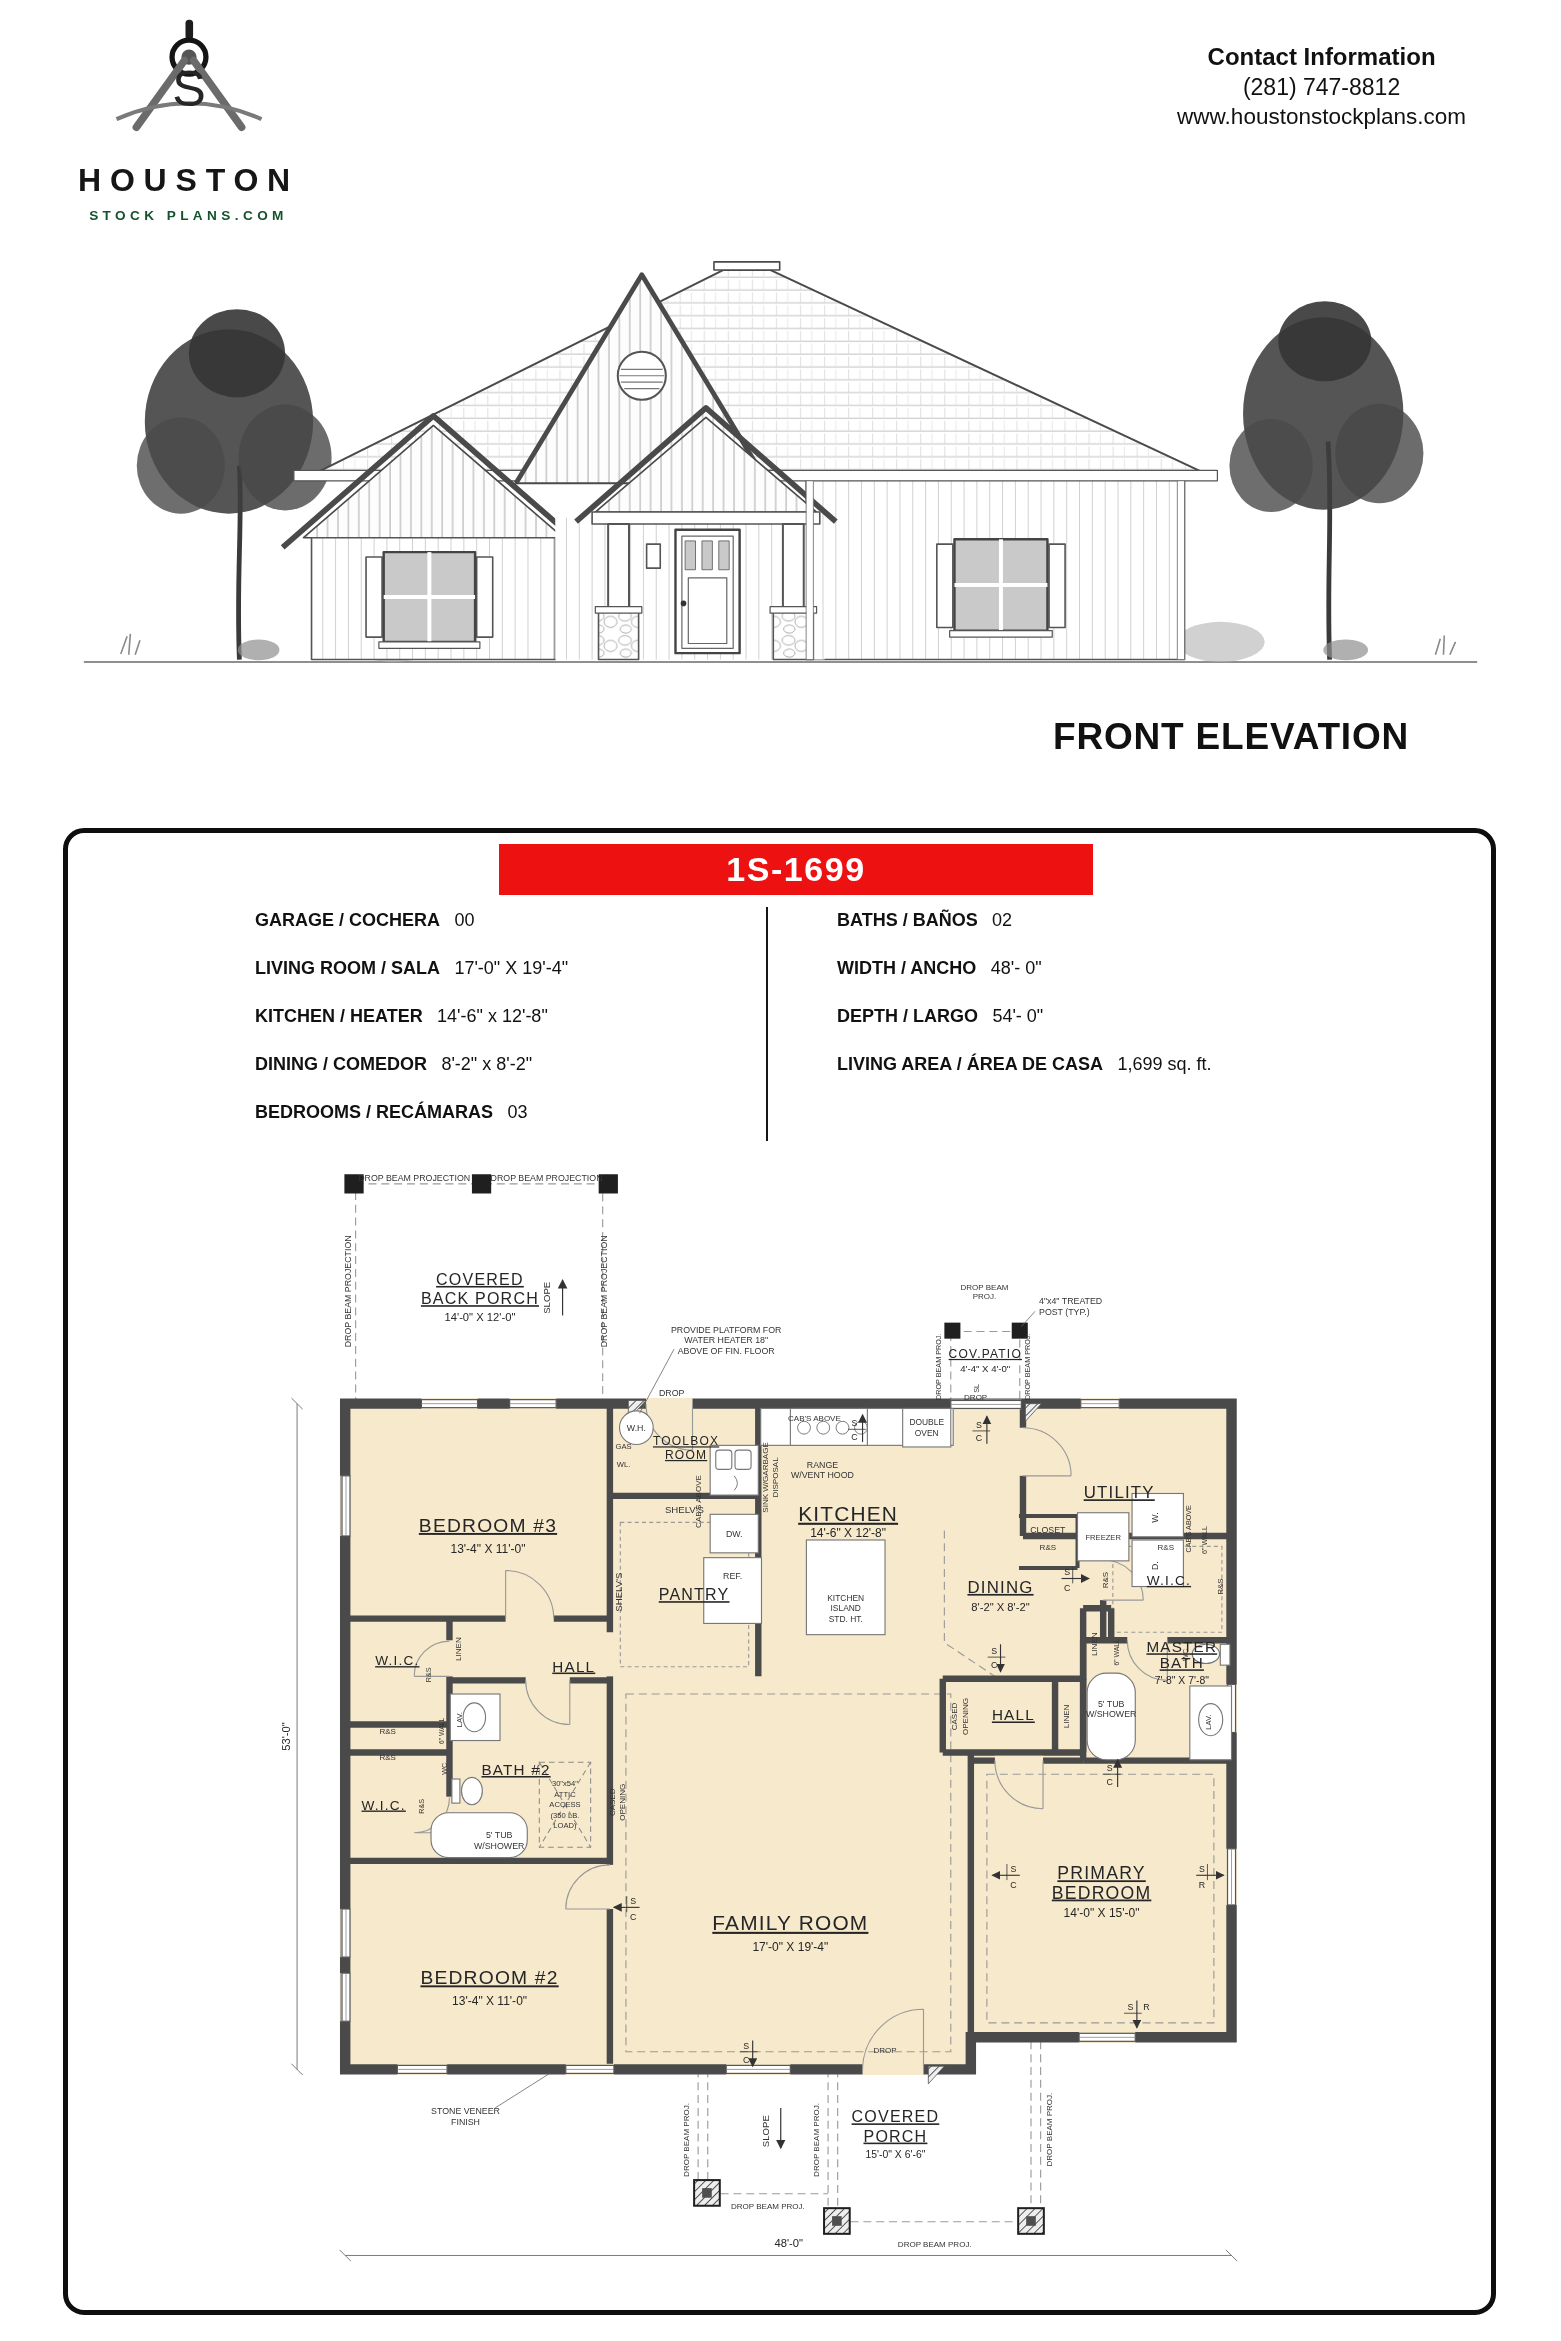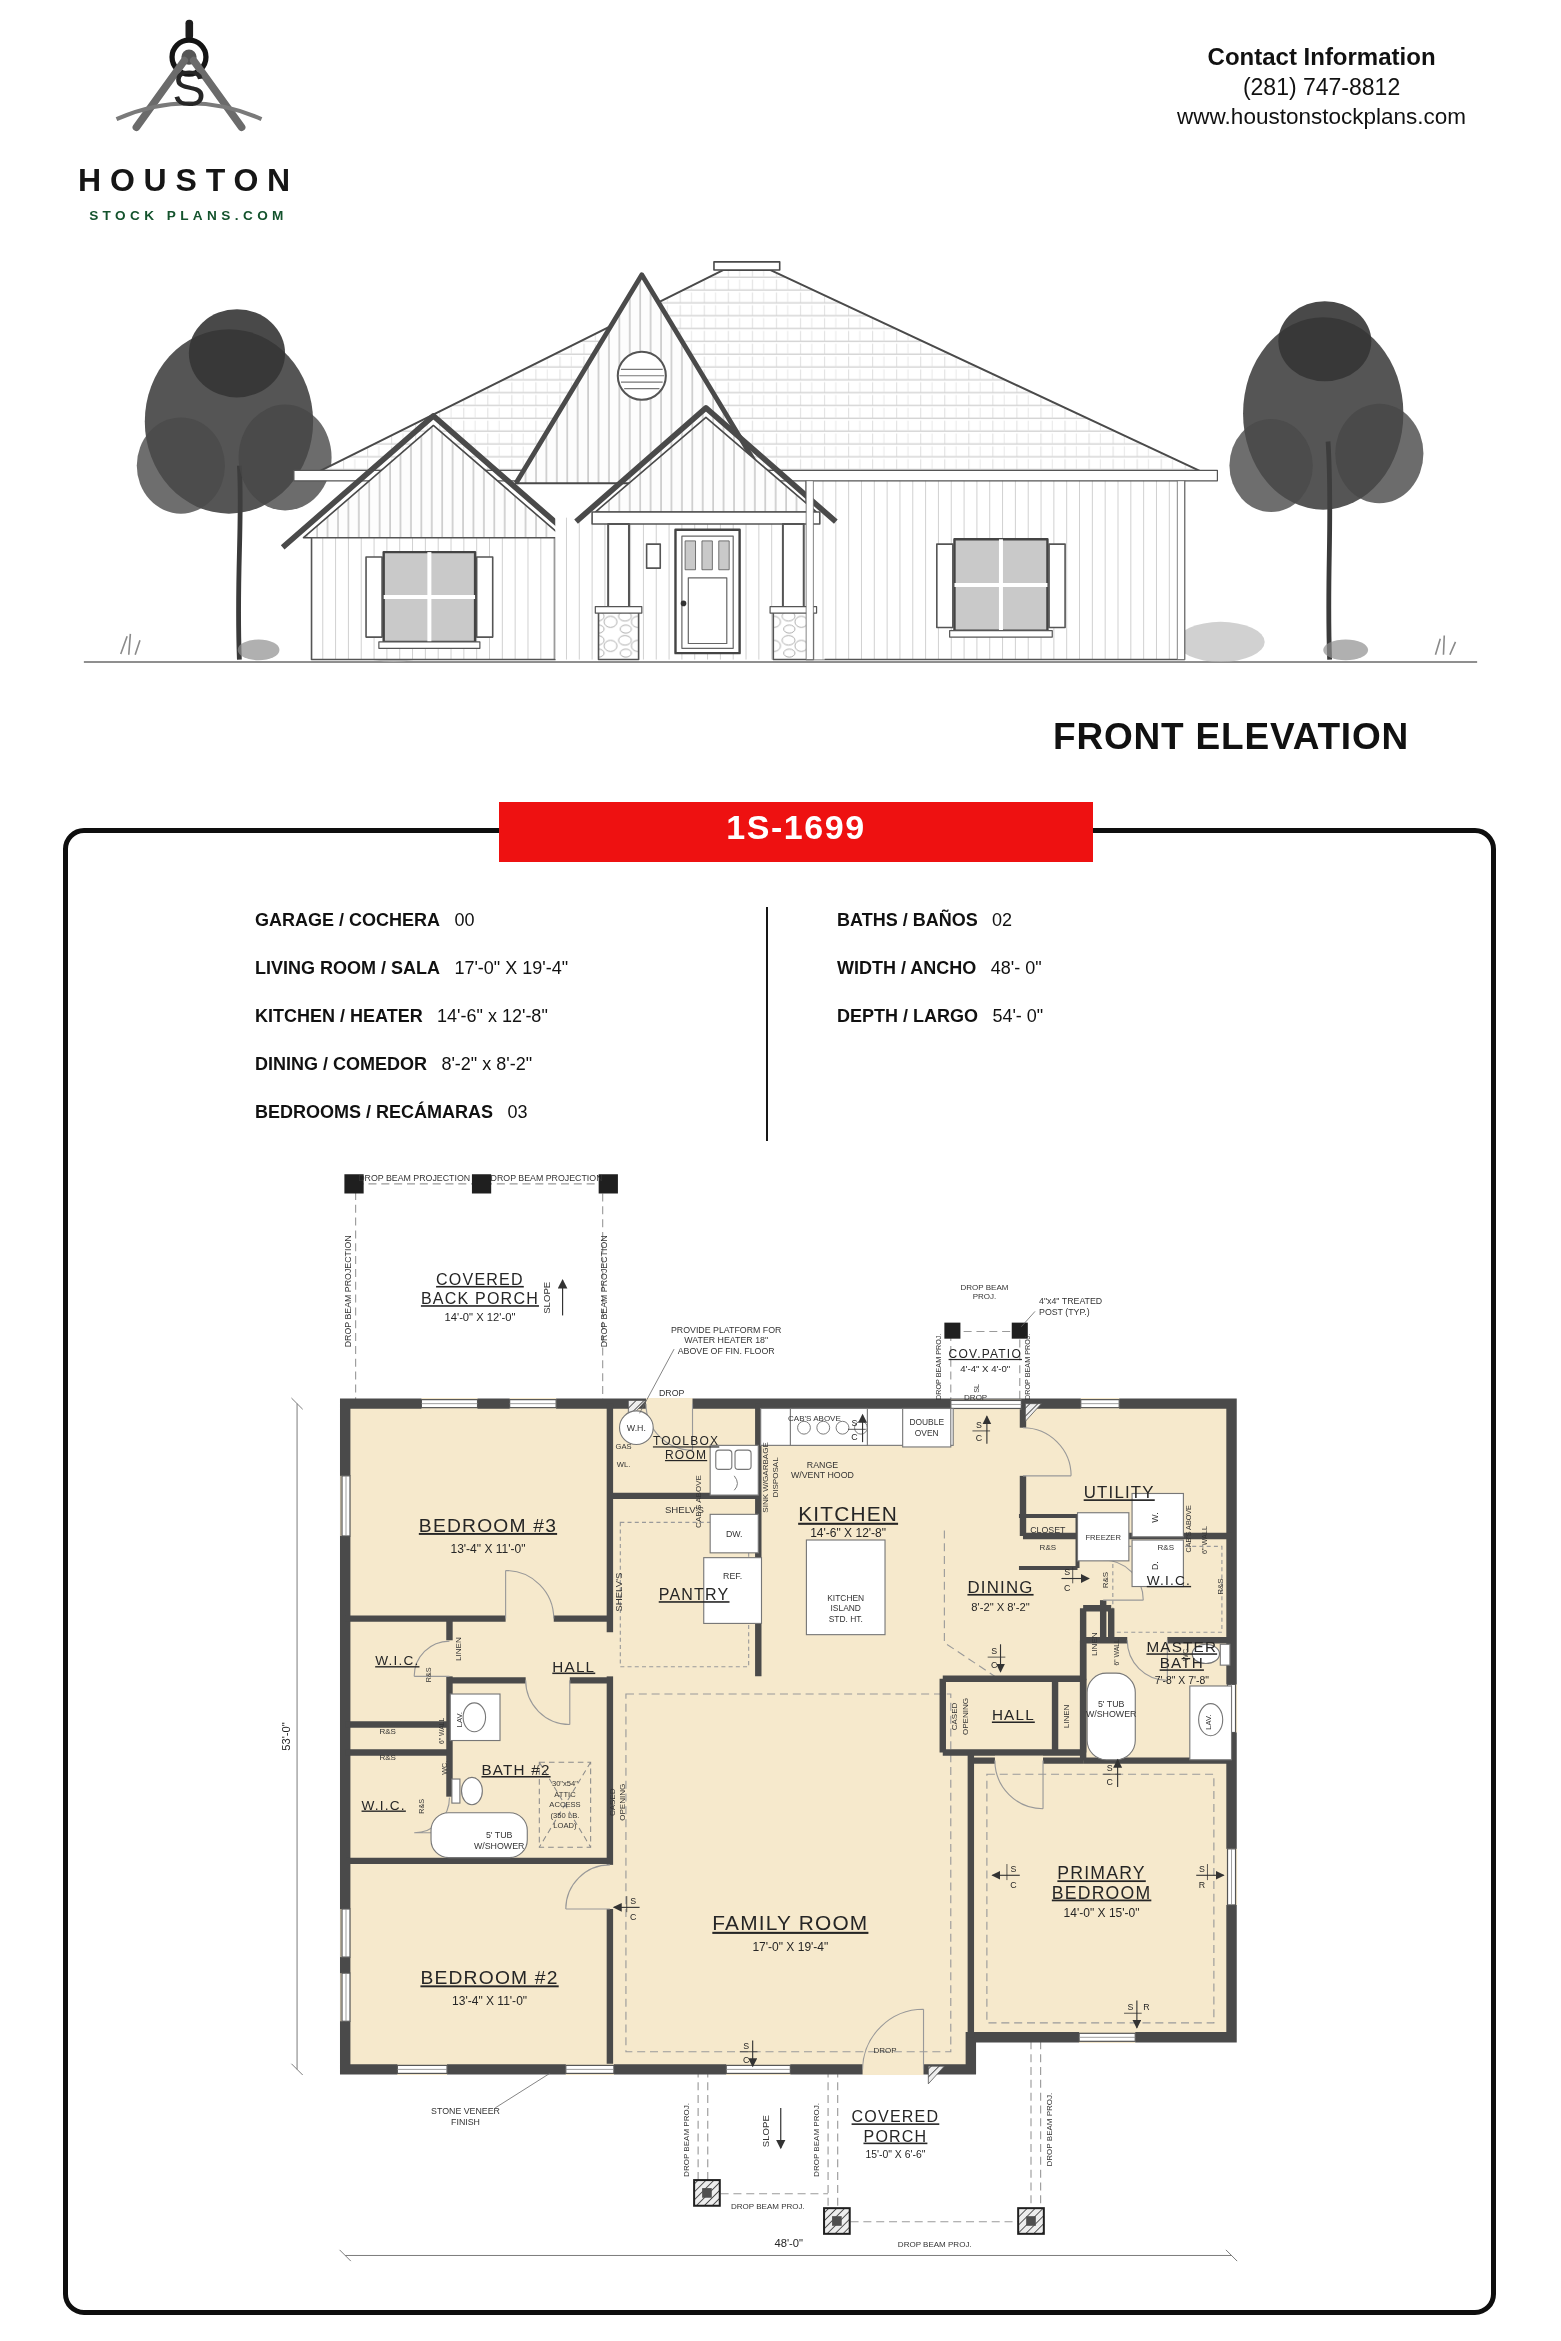--- a/index.html
+++ b/index.html
@@ -9,21 +9,21 @@
   .logo{left:64px;top:11.2px;width:249px;text-align:center;}
   .brand-top{font-size:32px;font-weight:700;letter-spacing:8.8px;color:#161616;margin-top:16px;}
   .brand-bottom{font-size:13.6px;font-weight:700;letter-spacing:4.4px;color:#14532d;margin-top:9px;}
   .contact{right:95px;top:42px;text-align:center;line-height:30px;}
   .contact .t{font-size:24px;font-weight:800;}
   .contact .p{font-size:23px;font-weight:500;}
   .contact .w{font-size:22.5px;font-weight:400;text-align:right;}
   
   .elev-cap{right:152px;top:716px;font-size:37px;font-weight:800;letter-spacing:0.8px;}
   .frame{left:63px;top:828px;width:1423px;height:1477px;border:5.6px solid #0e0e0e;border-radius:21px;}
-  .banner{left:499px;top:802px;width:594px;height:60px;background:#ee1111;color:#fff;
+  .banner{left:499px;top:844px;width:594px;height:51px;background:#ee1111;color:#fff;
           font-size:34px;font-weight:800;letter-spacing:1.6px;text-align:center;line-height:51px;}
   
   .spec-col{line-height:48px;font-size:18px;white-space:nowrap;margin-left:12px;}
   .spec-col .lbl{font-weight:800;}
   .spec-col .val{font-weight:400;margin-left:14.4px;}
   .spec-left{left:243px;top:896px;}
   .spec-right{left:825px;top:896px;}
   .spec-div{left:766px;top:907px;width:1.6px;height:234px;background:#161616;}
   
   svg text{font-family:"Liberation Sans",sans-serif;fill:#262626;}
@@ -178,20 +178,21 @@
   <div class="srow"><span class="lbl">LIVING ROOM / SALA</span><span class="val">17'-0" X 19'-4"</span></div>
   <div class="srow"><span class="lbl">KITCHEN / HEATER</span><span class="val">14'-6" x 12'-8"</span></div>
   <div class="srow"><span class="lbl">DINING / COMEDOR</span><span class="val">8'-2" x 8'-2"</span></div>
   <div class="srow"><span class="lbl">BEDROOMS / RECÁMARAS</span><span class="val">03</span></div>
 </div>
 <div class="abs spec-div"></div>
 <div class="abs spec-col spec-right">
   <div class="srow"><span class="lbl">BATHS / BAÑOS</span><span class="val">02</span></div>
   <div class="srow"><span class="lbl">WIDTH / ANCHO</span><span class="val">48'- 0"</span></div>
   <div class="srow"><span class="lbl">DEPTH / LARGO</span><span class="val">54'- 0"</span></div>
+  <div class="srow"><span class="lbl">LIVING AREA / ÁREA DE CASA</span><span class="val">1,699 sq. ft.</span></div>
 </div>
 
 <svg class="abs" style="left:269px;top:1163px;" width="1143" height="1131" viewBox="-50 0 1425 1410">
   <defs>
     <pattern id="hatch" width="7" height="7" patternUnits="userSpaceOnUse" patternTransform="rotate(45)">
       <rect width="7" height="7" fill="#eee"></rect>
         <line x1="0" y1="0" x2="0" y2="7" stroke="#444" stroke-width="2.2"></line>
     </pattern>
     <marker id="ah" markerWidth="9" markerHeight="9" refX="7" refY="4" orient="auto">
       <path d="M0,0 L8,4 L0,8 z" fill="#333"></path>

